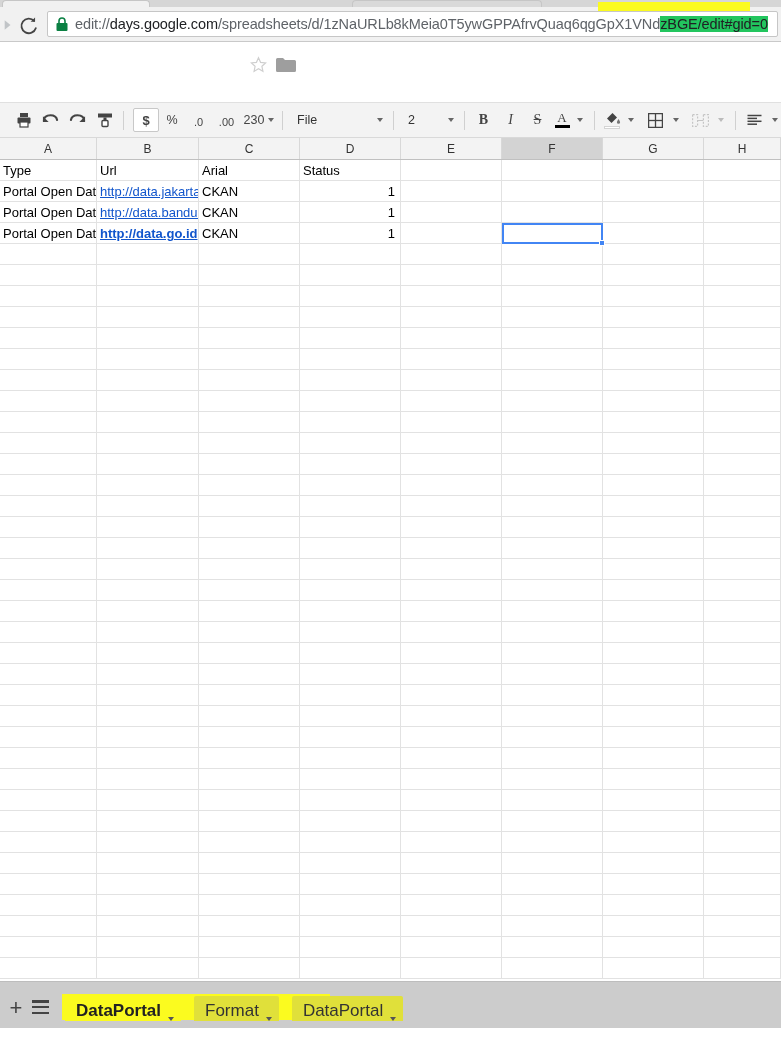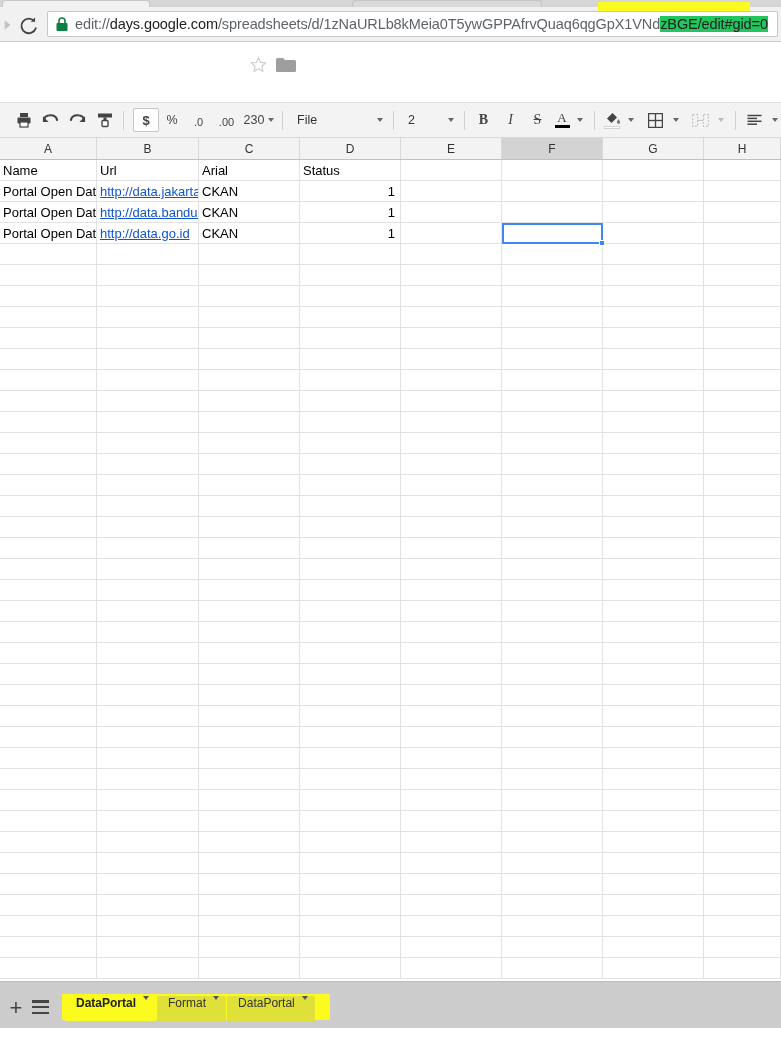--- a/index.html
+++ b/index.html
@@ -326,26 +326,26 @@
   }
   .tabs-row {
     position: absolute;
     left: 65px; top: 14px;
     display: flex;
     align-items: flex-end;
     z-index: 2;
   }
   .sheet-tab {
     height: 25px;
-    display: flex; align-items: flex-start;
+    display: flex; align-items: flex-end;
     padding: 0 7px 0 11px;
-    font-size: 12px;
+    font-size: 17px;
     color: #333;
     cursor: pointer;
-    margin-right: 1px;
+    margin-right: 13px;
     background: #e0e03a;
     border-top-left-radius: 2px;
     border-top-right-radius: 2px;
   }
   .sheet-tab.active {
     background: #fbfb1f;
     color: #222;
     font-weight: bold;
   }
   .sheet-tab .caret { border-top-color: #555; margin-left: 7px; }
@@ -513,21 +513,21 @@
       <div class="colhead" style="width: 102px;">B</div>
       <div class="colhead" style="width: 101px;">C</div>
       <div class="colhead" style="width: 101px;">D</div>
       <div class="colhead" style="width: 101px;">E</div>
       <div class="colhead selected" style="width: 101px;">F</div>
       <div class="colhead" style="width: 101px;">G</div>
       <div class="colhead" style="width: 77px;">H</div>
     </div>
   <div class="grid-body" id="gridbody">
       <div class="grid-row">
-        <div class="gcell" style="width: 97px;">Name</div>
+        <div class="gcell" style="width: 97px;">Type</div>
         <div class="gcell" style="width: 102px;">Url</div>
         <div class="gcell" style="width: 101px;">Arial</div>
         <div class="gcell" style="width: 101px;">Status</div>
         <div class="gcell" style="width: 101px;"></div>
         <div class="gcell" style="width: 101px;"></div>
         <div class="gcell" style="width: 101px;"></div>
         <div class="gcell" style="width: 77px;"></div>
       </div>
       <div class="grid-row">
         <div class="gcell" style="width: 97px;">Portal Open Data Jakarta</div>
@@ -544,21 +544,21 @@
         <div class="gcell" style="width: 102px;"><a href="#">http://data.bandung.go.id</a></div>
         <div class="gcell" style="width: 101px;">CKAN</div>
         <div class="gcell num" style="width: 101px;">1</div>
         <div class="gcell" style="width: 101px;"></div>
         <div class="gcell" style="width: 101px;"></div>
         <div class="gcell" style="width: 101px;"></div>
         <div class="gcell" style="width: 77px;"></div>
       </div>
       <div class="grid-row">
         <div class="gcell" style="width: 97px;">Portal Open Data Indonesia</div>
-        <div class="gcell" style="width: 102px;"><a href="#">http://data.go.id</a></div>
+        <div class="gcell" style="width: 102px; font-weight: bold;"><a href="#">http://data.go.id</a></div>
         <div class="gcell" style="width: 101px;">CKAN</div>
         <div class="gcell num" style="width: 101px;">1</div>
         <div class="gcell" style="width: 101px;"></div>
         <div class="gcell" style="width: 101px;"></div>
         <div class="gcell" style="width: 101px;"></div>
         <div class="gcell" style="width: 77px;"></div>
       </div>
       <div class="grid-row">
         <div class="gcell" style="width: 97px;"></div>
         <div class="gcell" style="width: 102px;"></div>

